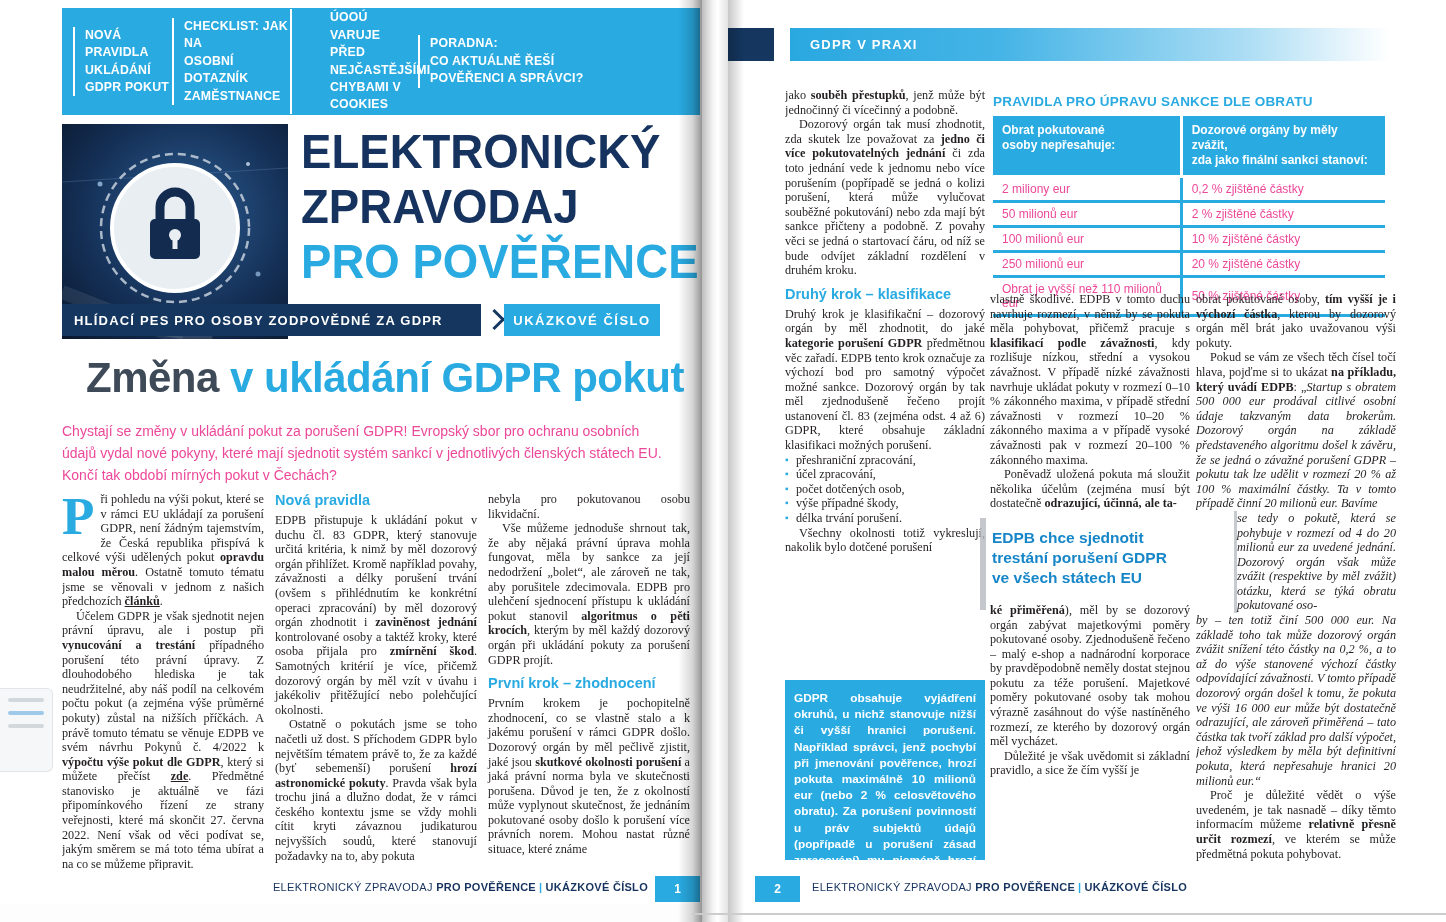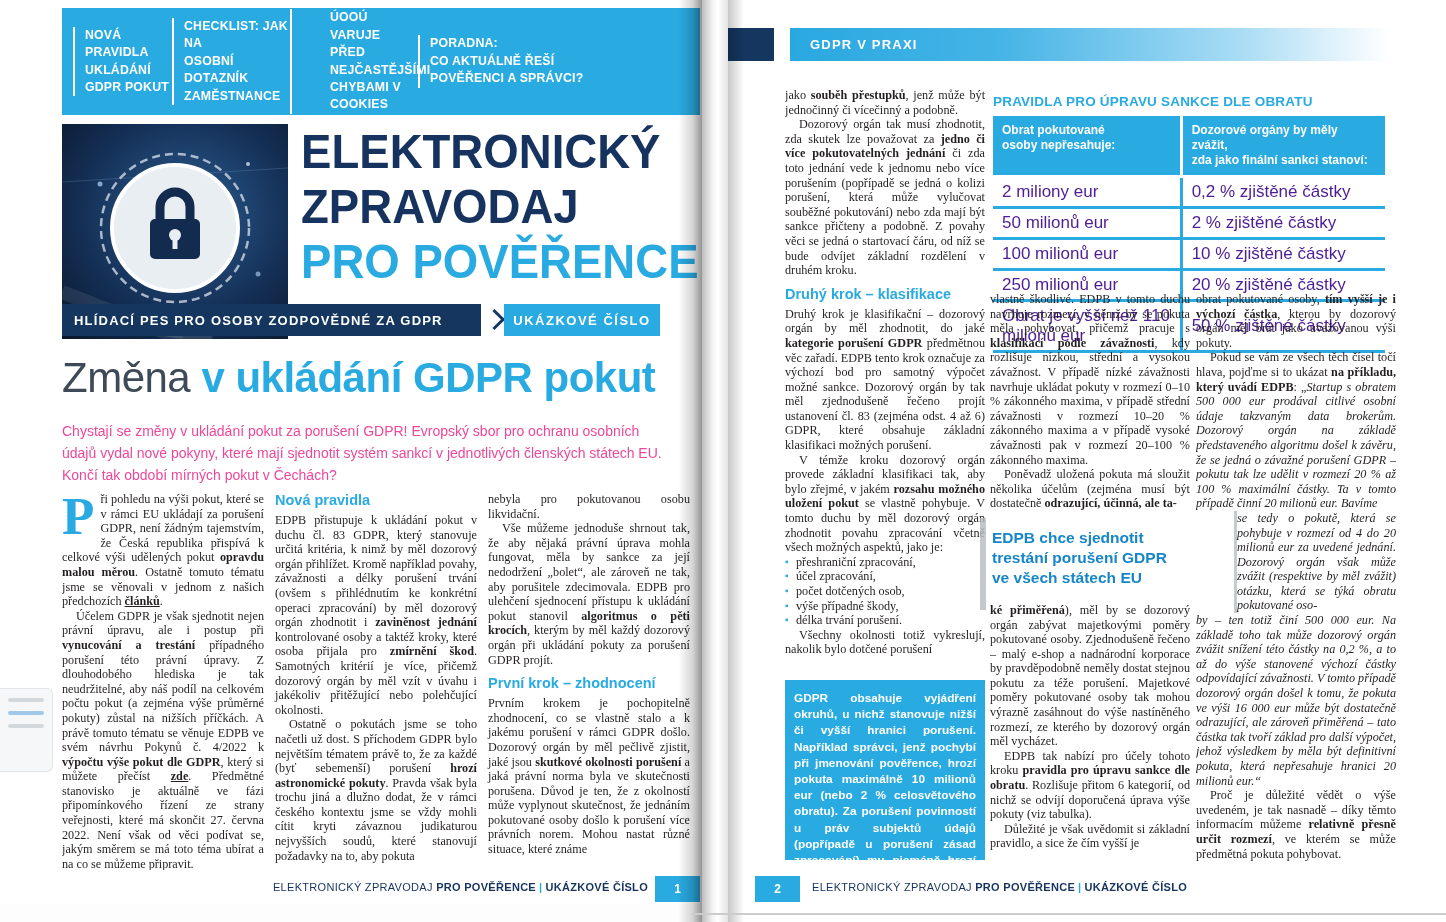--- a/index.html
+++ b/index.html
@@ -27,21 +27,21 @@
   .masthead .accent{color:#29abe2;}
 
   .tagline-bar{left:62px;top:304px;width:419px;height:32px;background:#14365f;display:flex;align-items:center;
                padding-left:12px;box-sizing:border-box;color:#fff;font-weight:bold;font-size:13px;letter-spacing:1.2px;}
   .tagline-chevron{left:487px;top:312px;width:12px;height:12px;border-top:3px solid #14365f;border-right:3px solid #14365f;
                    transform:rotate(45deg);}
   .badge{left:504px;top:304px;width:156px;height:32px;background:#29abe2;color:#fff;font-weight:bold;font-size:13px;
          letter-spacing:1.5px;display:flex;align-items:center;justify-content:center;}
 
   .headline{left:62px;top:354px;width:630px;font-size:42px;line-height:48px;letter-spacing:-.5px;white-space:nowrap;}
-  .headline .plain{color:#3e4a57;font-weight:normal;}
+  .headline .plain{color:#3e4a57;font-weight:bold;margin-left:24px;}
   .headline .accent{color:#29abe2;font-weight:bold;}
 
   .lead{left:62px;top:420px;width:602px;font-size:14px;line-height:22px;color:#ec4899;}
 
   .cols{left:62px;top:492px;width:628px;height:378px;display:flex;gap:11px;overflow:hidden;}
   .col{width:202px;flex:none;}
   .bt{font-family:"Liberation Serif",serif;font-size:12.2px;line-height:14.6px;text-align:justify;margin:0;
       color:#231f20;hyphens:auto;}
   .ind{text-indent:14px;}
   .colhead{font-family:"Liberation Sans",sans-serif;color:#29abe2;font-weight:bold;font-size:14.5px;
@@ -66,21 +66,21 @@
            box-sizing:border-box;color:#fff;font-weight:bold;font-size:13px;letter-spacing:1.2px;
            background:linear-gradient(90deg,#29a8e0 0%,#45b4e6 35%,#a9dcf4 75%,#ffffff 100%);}
 
   .tbl-wrap{left:265px;top:94px;width:392px;}
   .tbl-title{color:#29abe2;font-weight:bold;font-size:13.5px;letter-spacing:.2px;margin:0 0 7px 0;}
   table.sank{width:100%;border-collapse:collapse;}
   table.sank th{background:#29abe2;color:#fff;font-weight:bold;font-size:12px;line-height:15px;text-align:left;
                 padding:7px 9px;vertical-align:top;}
   table.sank th:first-child{border-right:3px solid #ffffff;width:48%;}
   table.sank th{border-bottom:3px solid #ffffff;}
-  table.sank td{font-size:17px;color:#4c1d95;padding:4px 9px;border-bottom:3px solid #29abe2;}
+  table.sank td{font-size:12px;color:#ec4899;padding:4px 9px;border-bottom:3px solid #29abe2;}
   table.sank td:first-child{border-right:3px solid #29abe2;width:48%;}
 
   .rcol1{left:57px;top:88px;width:200px;height:588px;overflow:hidden;}
   .rcol2{left:262px;top:292px;width:200px;height:588px;overflow:hidden;}
   .rcol3{left:468px;top:292px;width:200px;height:590px;overflow:hidden;}
 
   ul.bullets{list-style:none;margin:0;padding:0;}
   ul.bullets li{position:relative;padding-left:11px;font-family:"Liberation Serif",serif;font-size:12.2px;
                 line-height:14.6px;}
   ul.bullets li::before{content:"▪";color:#29abe2;position:absolute;left:0;top:0;font-size:10px;}
@@ -228,41 +228,39 @@
             </tr>
         </tbody>
       </table>
     </div>
 
     <div class="abs rcol1">
       <p class="bt">jako <b>souběh přestupků</b>, jenž může být jednočinný či vícečinný a podobně.</p>
       <p class="bt ind">Dozorový orgán tak musí zhodnotit, zda skutek lze považovat za <b>jedno či více pokutovatelných jednání</b> či zda toto jednání vede k jednomu nebo více porušením (popřípadě se jedná o kolizi porušení, která může vylučovat souběžné pokutování) nebo zda mají být sankce přičteny a podobně. Z povahy věci se jedná o startovací čáru, od níž se bude odvíjet základní rozdělení v druhém kroku.</p>
       <h3 class="colhead mt">Druhý krok – klasifikace</h3>
       <p class="bt">Druhý krok je klasifikační – dozorový orgán by měl zhodnotit, do jaké <b>kategorie porušení GDPR</b> předmětnou věc zařadí. EDPB tento krok označuje za výchozí bod pro samotný výpočet možné sankce. Dozorový orgán by tak měl zjednodušeně řečeno projít ustanovení čl. 83 (zejména odst. 4 až 6) GDPR, které obsahuje základní klasifikaci možných porušení.</p>
-      <p class="bt ind">V témže kroku dozorový orgán provede základní klasifikaci tak, aby bylo zřejmé, v jakém <b>rozsahu možného uložení pokut</b> se vlastně pohybuje. V tomto duchu by měl dozorový orgán zhodnotit povahu zpracování včetně všech možných aspektů, jako je:</p>
       <ul class="bullets">
         <li>přeshraniční zpracování,</li>
         <li>účel zpracování,</li>
         <li>počet dotčených osob,</li>
         <li>výše případné škody,</li>
         <li>délka trvání porušení.</li>
       </ul>
       <p class="bt ind">Všechny okolnosti totiž vykreslují, nakolik bylo dotčené porušení</p>
     </div>
 
     <div class="abs artifact-bar"></div>
 
     <div class="abs infobox">GDPR obsahuje vyjádření okruhů, u nichž stanovuje nižší či vyšší hranici porušení. Například správci, jenž pochybí při jmenování pověřence, hrozí pokuta maximálně 10 milionů eur (nebo 2 % celosvětového obratu). Za porušení povinností u práv subjektů údajů (popřípadě u porušení zásad zpracování) mu nicméně hrozí pokuta až 20 milionů eur (nebo 4 % celosvětového obratu).</div>
 
     <div class="abs rcol2">
       <p class="bt">vlastně škodlivé. EDPB v tomto duchu navrhuje rozmezí, v němž by se pokuta měla pohybovat, přičemž pracuje s <b>klasifikací podle závažnosti</b>, kdy rozlišuje nízkou, střední a vysokou závažnost. V případě nízké závažnosti navrhuje ukládat pokuty v rozmezí 0–10 % zákonného maxima, v případě střední závažnosti v rozmezí 10–20 % zákonného maxima a v případě vysoké závažnosti pak v rozmezí 20–100 % zákonného maxima.</p>
       <p class="bt ind">Poněvadž uložená pokuta má sloužit několika účelům (zejména musí být dostatečně <b>odrazující, účinná, ale ta-</b></p>
       <div class="callout">EDPB chce sjednotit<br>trestání porušení GDPR<br>ve všech státech EU</div>
       <p class="bt"><b>ké přiměřená</b>), měl by se dozorový orgán zabývat majetkovými poměry pokutované osoby. Zjednodušeně řečeno – malý e-shop a nadnárodní korporace by pravděpodobně neměly dostat stejnou pokutu za téže porušení. Majetkové poměry pokutované osoby tak mohou výrazně zasáhnout do výše nastíněného rozmezí, ze kterého by dozorový orgán měl vycházet.</p>
-      <p class="bt ind">EDPB tak nabízí pro účely tohoto kroku <b>pravidla pro úpravu sankce dle obratu</b>. Rozlišuje přitom 6 kategorií, od nichž se odvíjí doporučená úprava výše pokuty (viz tabulka).</p>
       <p class="bt ind">Důležité je však uvědomit si základní pravidlo, a sice že čím vyšší je</p>
     </div>
 
     <div class="abs rcol3">
       <p class="bt">obrat pokutované osoby, <b>tím vyšší je i výchozí částka</b>, kterou by dozorový orgán měl brát jako uvažovanou výši pokuty.</p>
       <p class="bt ind">Pokud se vám ze všech těch čísel točí hlava, pojďme si to ukázat <b>na příkladu, který uvádí EDPB</b>: „<i>Startup s obratem 500 000 eur prodával citlivé osobní údaje takzvaným data brokerům. Dozorový orgán na základě představeného algoritmu došel k závěru, že se jedná o závažné porušení GDPR – pokutu tak lze udělit v rozmezí 20 % až 100 % maximální částky. Ta v tomto případě činní 20 milionů eur. Bavíme</i></p>
       <div class="bt quote-inset"><i>se tedy o pokutě, která se pohybuje v rozmezí od 4 do 20 milionů eur za uvedené jednání. Dozorový orgán však může zvážit (respektive by měl zvážit) otázku, která se týká obratu pokutované oso-</i></div>
       <p class="bt"><i>by – ten totiž činí 500 000 eur. Na základě toho tak může dozorový orgán zvážit snížení této částky na 0,2 %, a to až do výše stanovené výchozí částky odpovídající závažnosti. V tomto případě dozorový orgán došel k tomu, že pokuta ve výši 16 000 eur může být dostatečně odrazující, ale zároveň přiměřená – tato částka tak tvoří základ pro další výpočet, jehož výsledkem by měla být definitivní pokuta, která nepřesahuje hranici 20 milionů eur.“</i></p>
       <p class="bt ind">Proč je důležité vědět o výše uvedeném, je tak nasnadě – díky těmto informacím můžeme <b>relativně přesně určit rozmezí</b>, ve kterém se může předmětná pokuta pohybovat.</p>
     </div>

